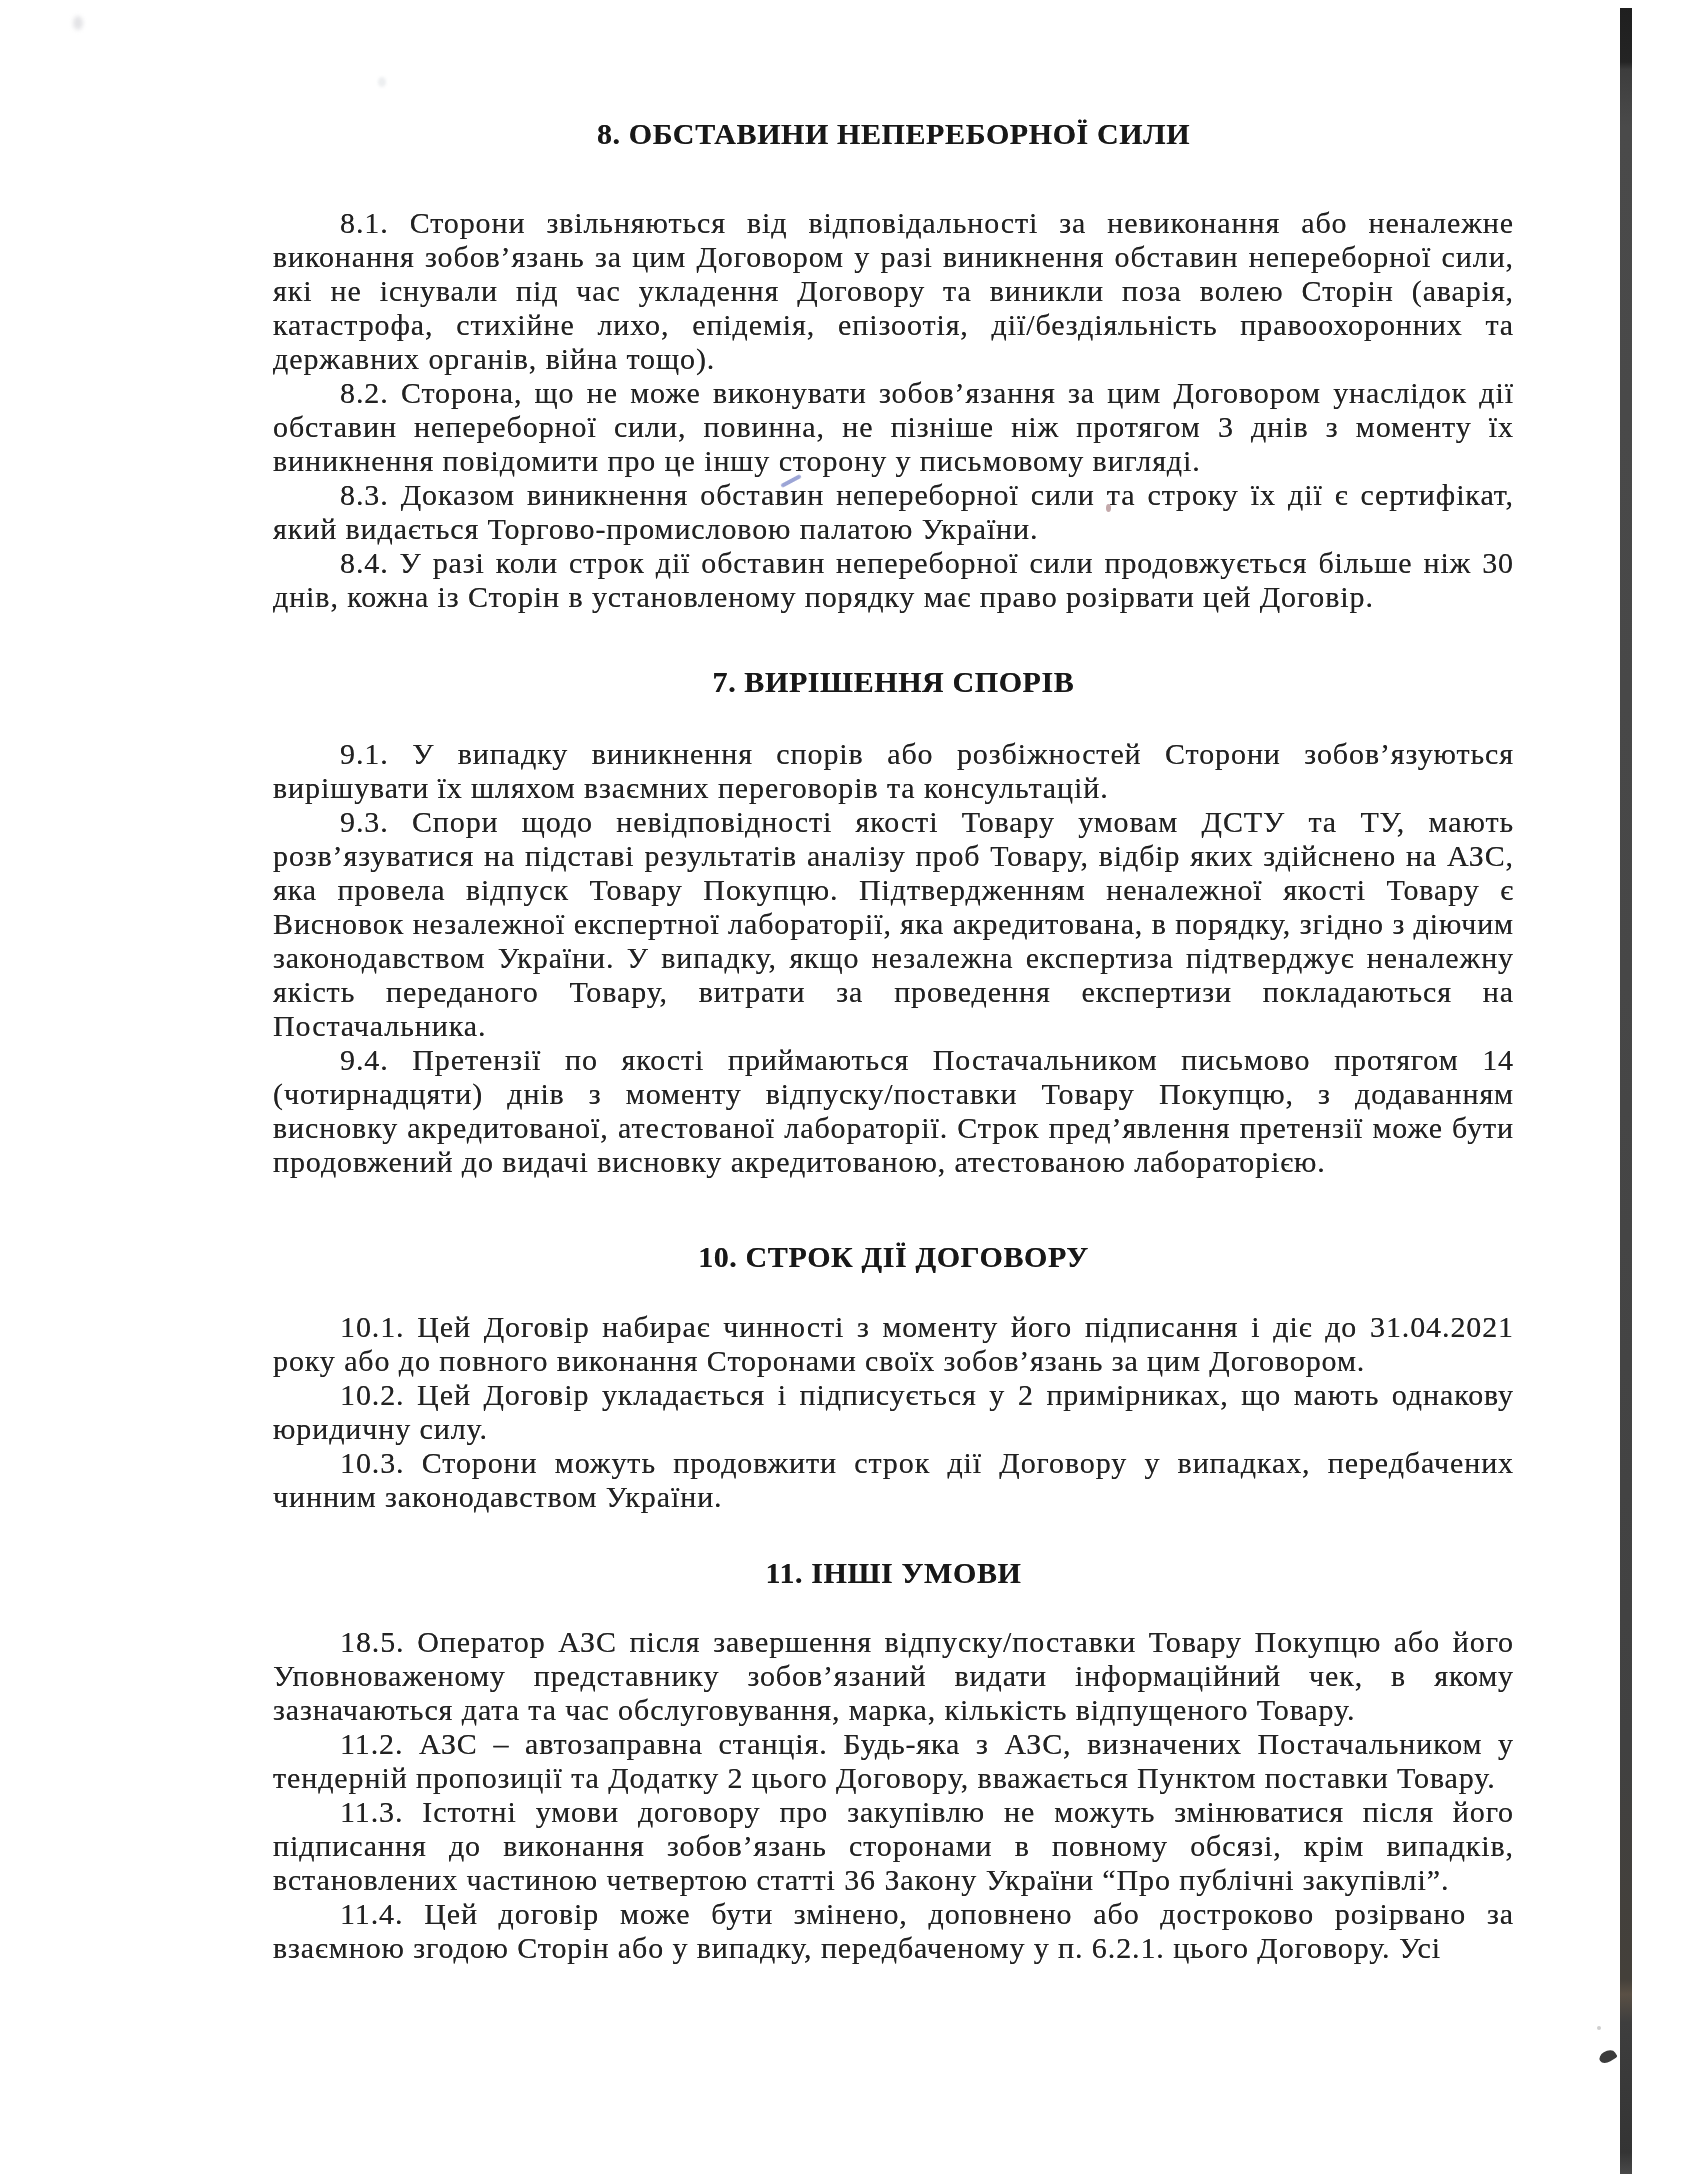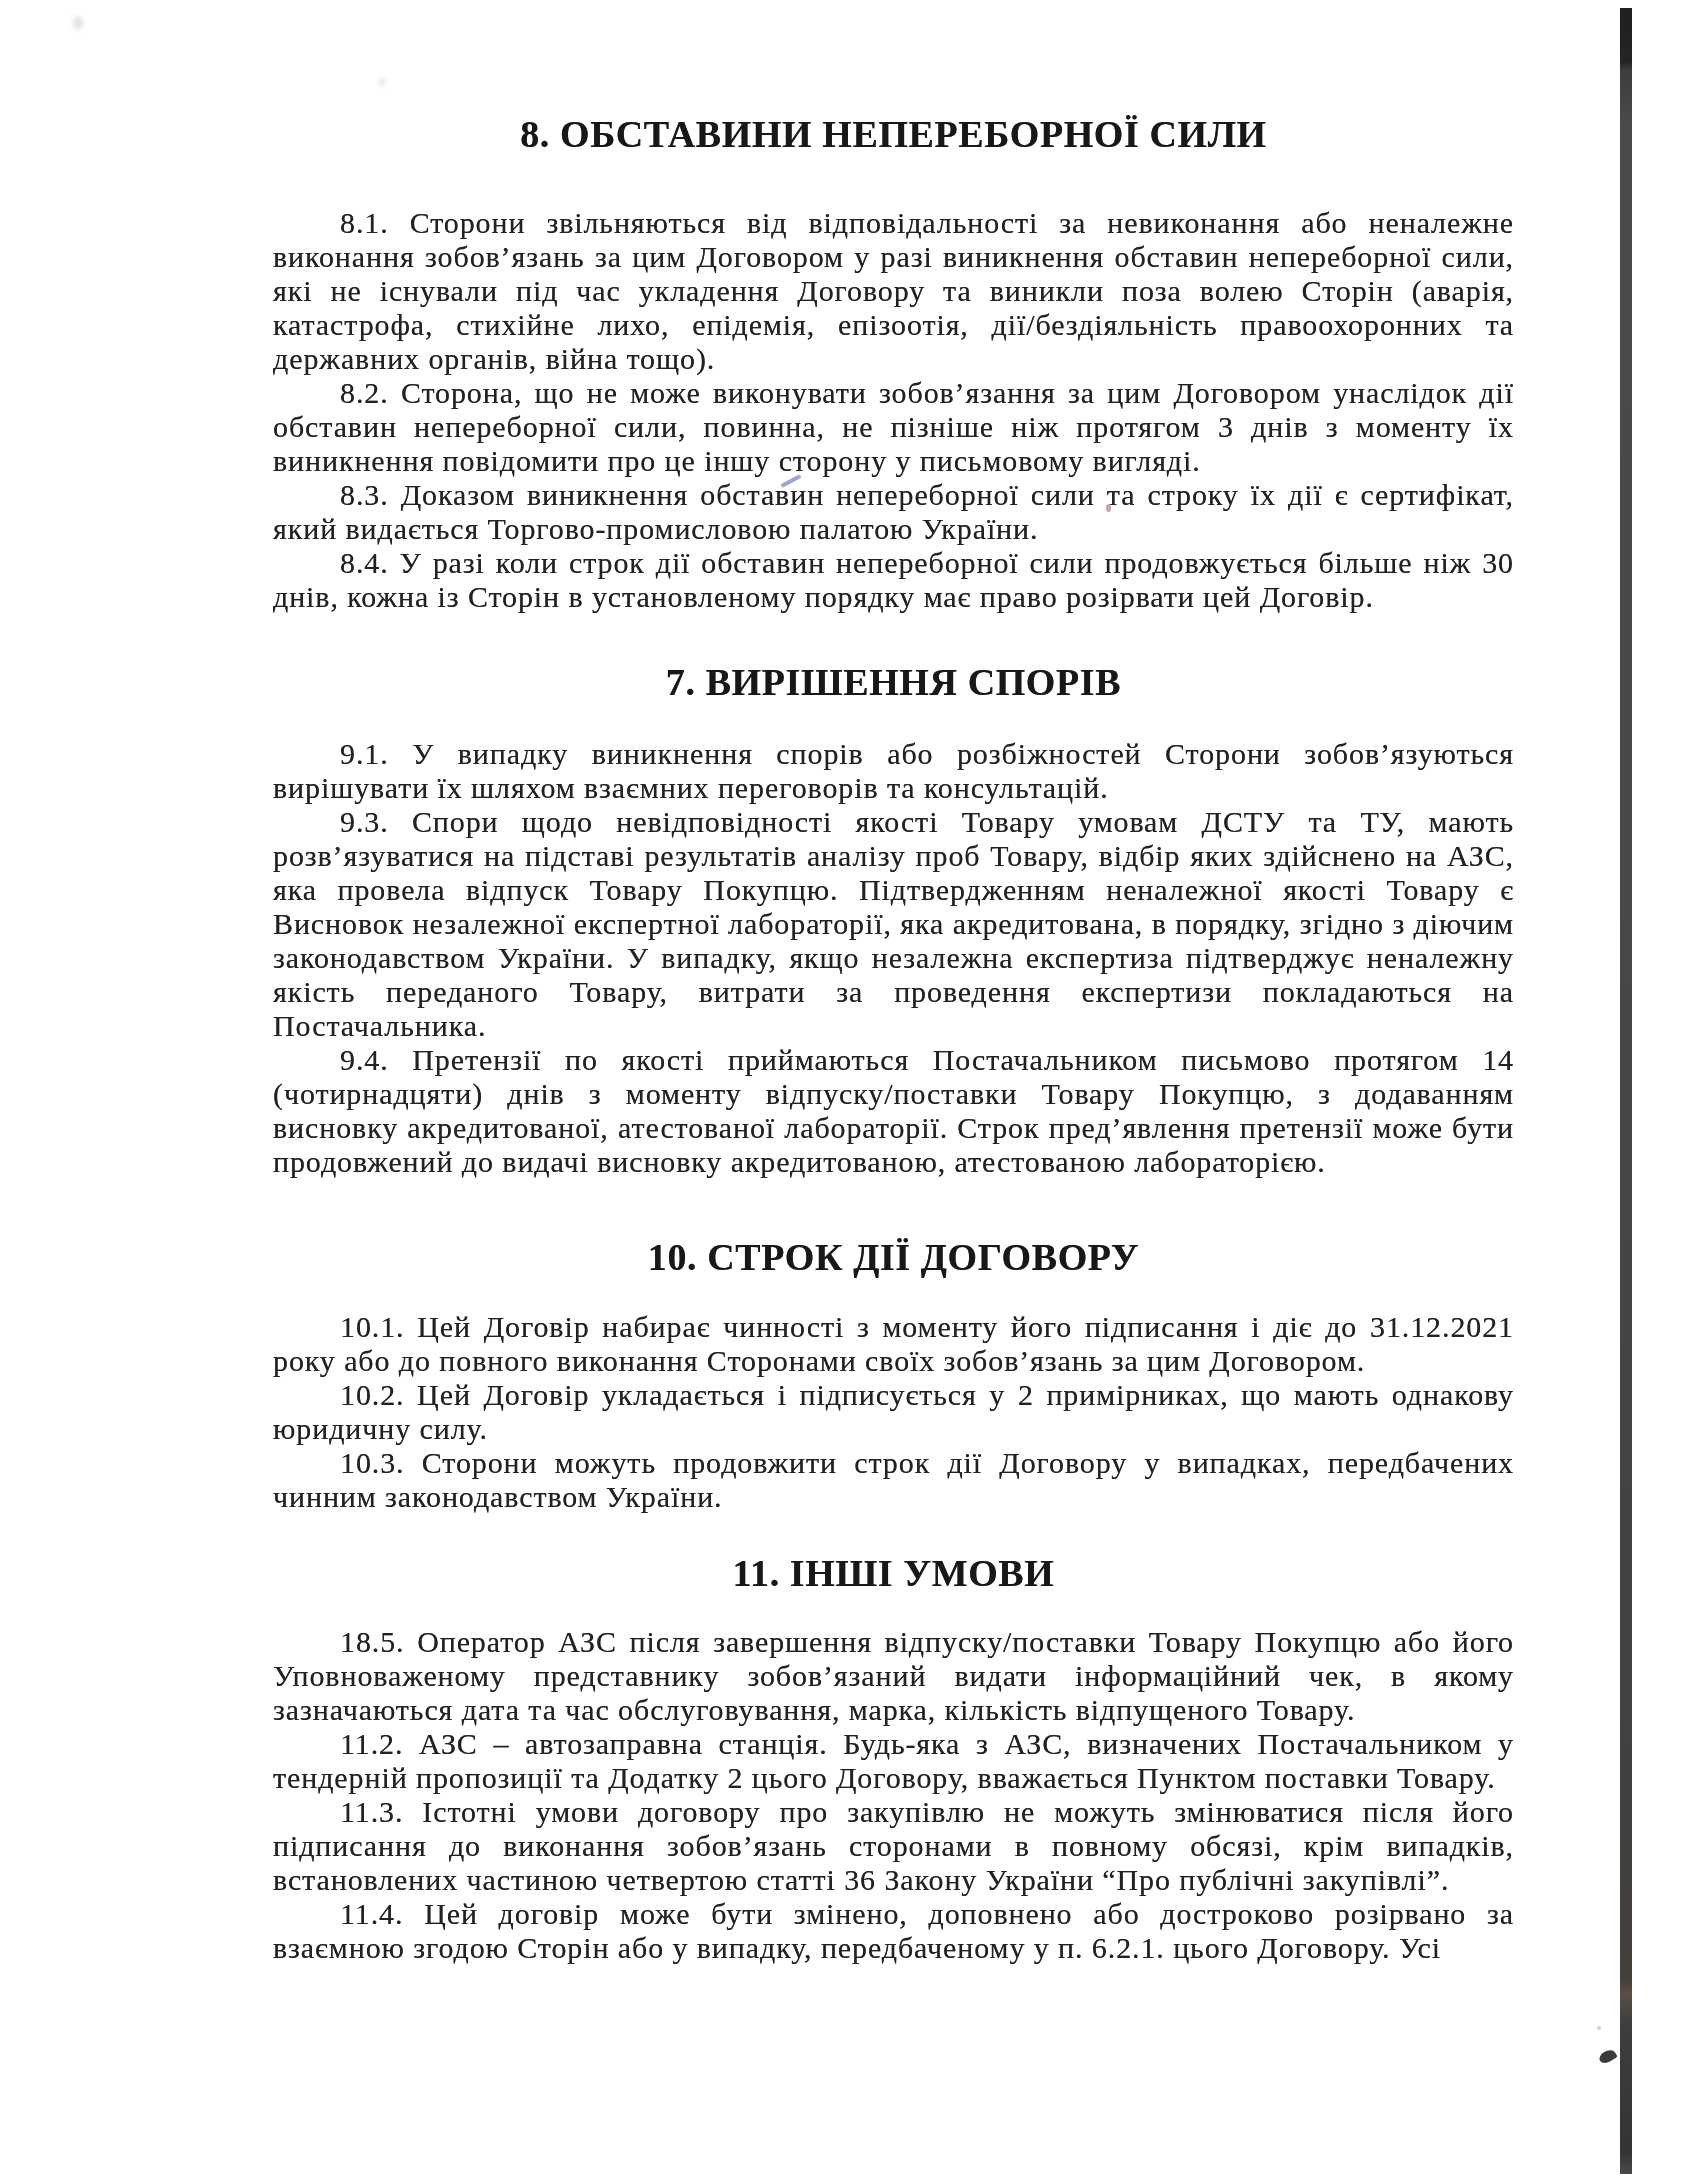--- a/index.html
+++ b/index.html
@@ -21,21 +21,21 @@
     line-height: 34px;
     letter-spacing: 0.9px;
     text-shadow: 0 0 0.6px rgba(45,45,45,0.75);
   }
   .content p {
     margin: 0;
     text-align: justify;
     text-indent: 67px;
   }
   .content h2 {
-    font-size: 38px;
+    font-size: 30px;
     font-weight: bold;
     color: #181818;
     text-align: center;
     letter-spacing: 0.6px;
     margin: 0;
   }
   h2.h8  { margin: 0 0 55px 0; }
   h2.h9  { margin: 51px 0 38px 0; }
   h2.h10 { margin: 61px 0 36px 0; }
   h2.h11 { margin: 42px 0 35px 0; }
@@ -79,21 +79,21 @@
 
     <section>
       <h2 class="h9">7. ВИРІШЕННЯ СПОРІВ</h2>
       <p>9.1. У випадку виникнення спорів або розбіжностей Сторони зобов’язуються вирішувати їх шляхом взаємних переговорів та консультацій.</p>
       <p>9.3. Спори щодо невідповідності якості Товару умовам ДСТУ та ТУ, мають розв’язуватися на підставі результатів аналізу проб Товару, відбір яких здійснено на АЗС, яка провела відпуск Товару Покупцю. Підтвердженням неналежної якості Товару є Висновок незалежної експертної лабораторії, яка акредитована, в порядку, згідно з діючим законодавством України. У випадку, якщо незалежна експертиза підтверджує неналежну якість переданого Товару, витрати за проведення експертизи покладаються на Постачальника.</p>
       <p>9.4. Претензії по якості приймаються Постачальником письмово протягом 14 (чотирнадцяти) днів з моменту відпуску/поставки Товару Покупцю, з додаванням висновку акредитованої, атестованої лабораторії. Строк пред’явлення претензії може бути продовжений до видачі висновку акредитованою, атестованою лабораторією.</p>
     </section>
 
     <section>
       <h2 class="h10">10. СТРОК ДІЇ ДОГОВОРУ</h2>
-      <p>10.1. Цей Договір набирає чинності з моменту його підписання і діє до 31.12.2021 року або до повного виконання Сторонами своїх зобов’язань за цим Договором.</p>
+      <p>10.1. Цей Договір набирає чинності з моменту його підписання і діє до 31.04.2021 року або до повного виконання Сторонами своїх зобов’язань за цим Договором.</p>
       <p>10.2. Цей Договір укладається і підписується у 2 примірниках, що мають однакову юридичну силу.</p>
       <p>10.3. Сторони можуть продовжити строк дії Договору у випадках, передбачених чинним законодавством України.</p>
     </section>
 
     <section>
       <h2 class="h11">11. ІНШІ УМОВИ</h2>
       <p>18.5. Оператор АЗС після завершення відпуску/поставки Товару Покупцю або його Уповноваженому представнику зобов’язаний видати інформаційний чек, в якому зазначаються дата та час обслуговування, марка, кількість відпущеного Товару.</p>
       <p>11.2. АЗС – автозаправна станція. Будь-яка з АЗС, визначених Постачальником у тендерній пропозиції та Додатку 2 цього Договору, вважається Пунктом поставки Товару.</p>
       <p>11.3. Істотні умови договору про закупівлю не можуть змінюватися після його підписання до виконання зобов’язань сторонами в повному обсязі, крім випадків, встановлених частиною четвертою статті 36 Закону України “Про публічні закупівлі”.</p>
       <p>11.4. Цей договір може бути змінено, доповнено або достроково розірвано за взаємною згодою Сторін або у випадку, передбаченому у п. 6.2.1. цього Договору. Усі</p>

